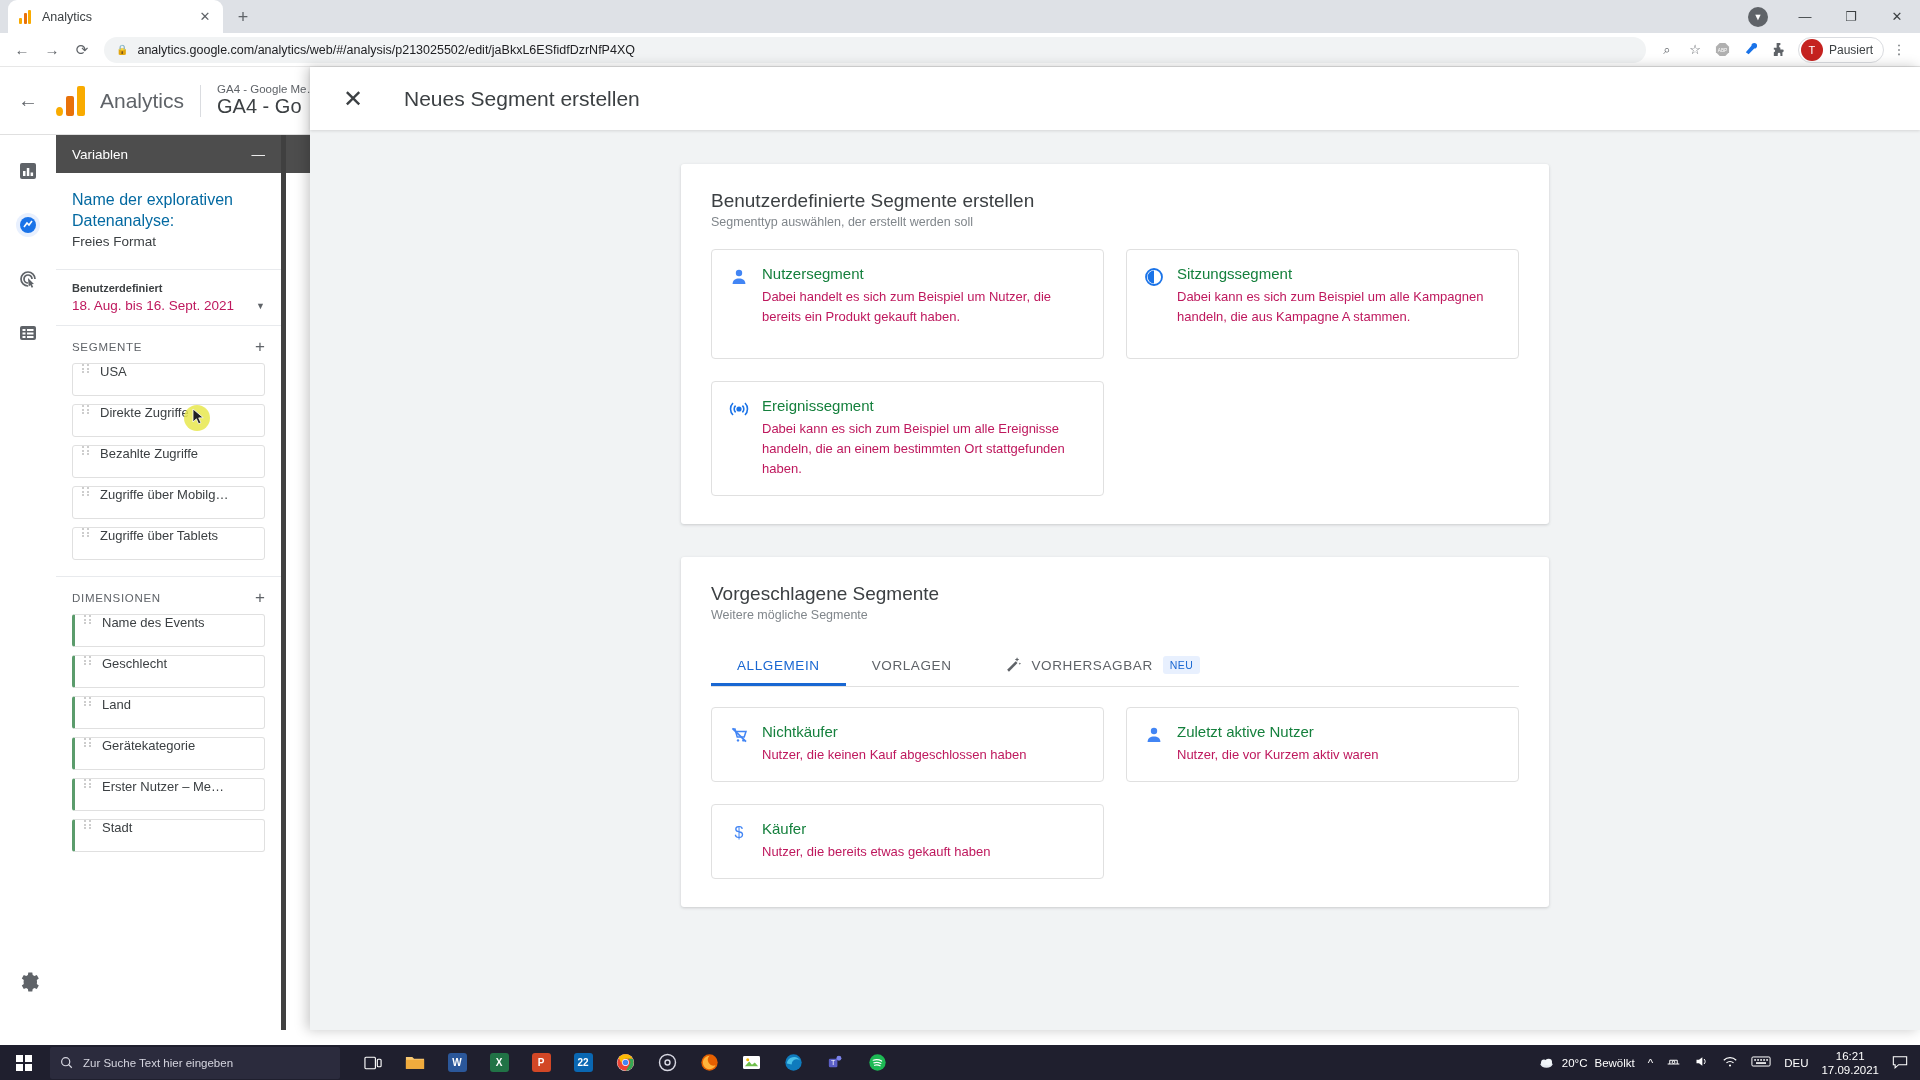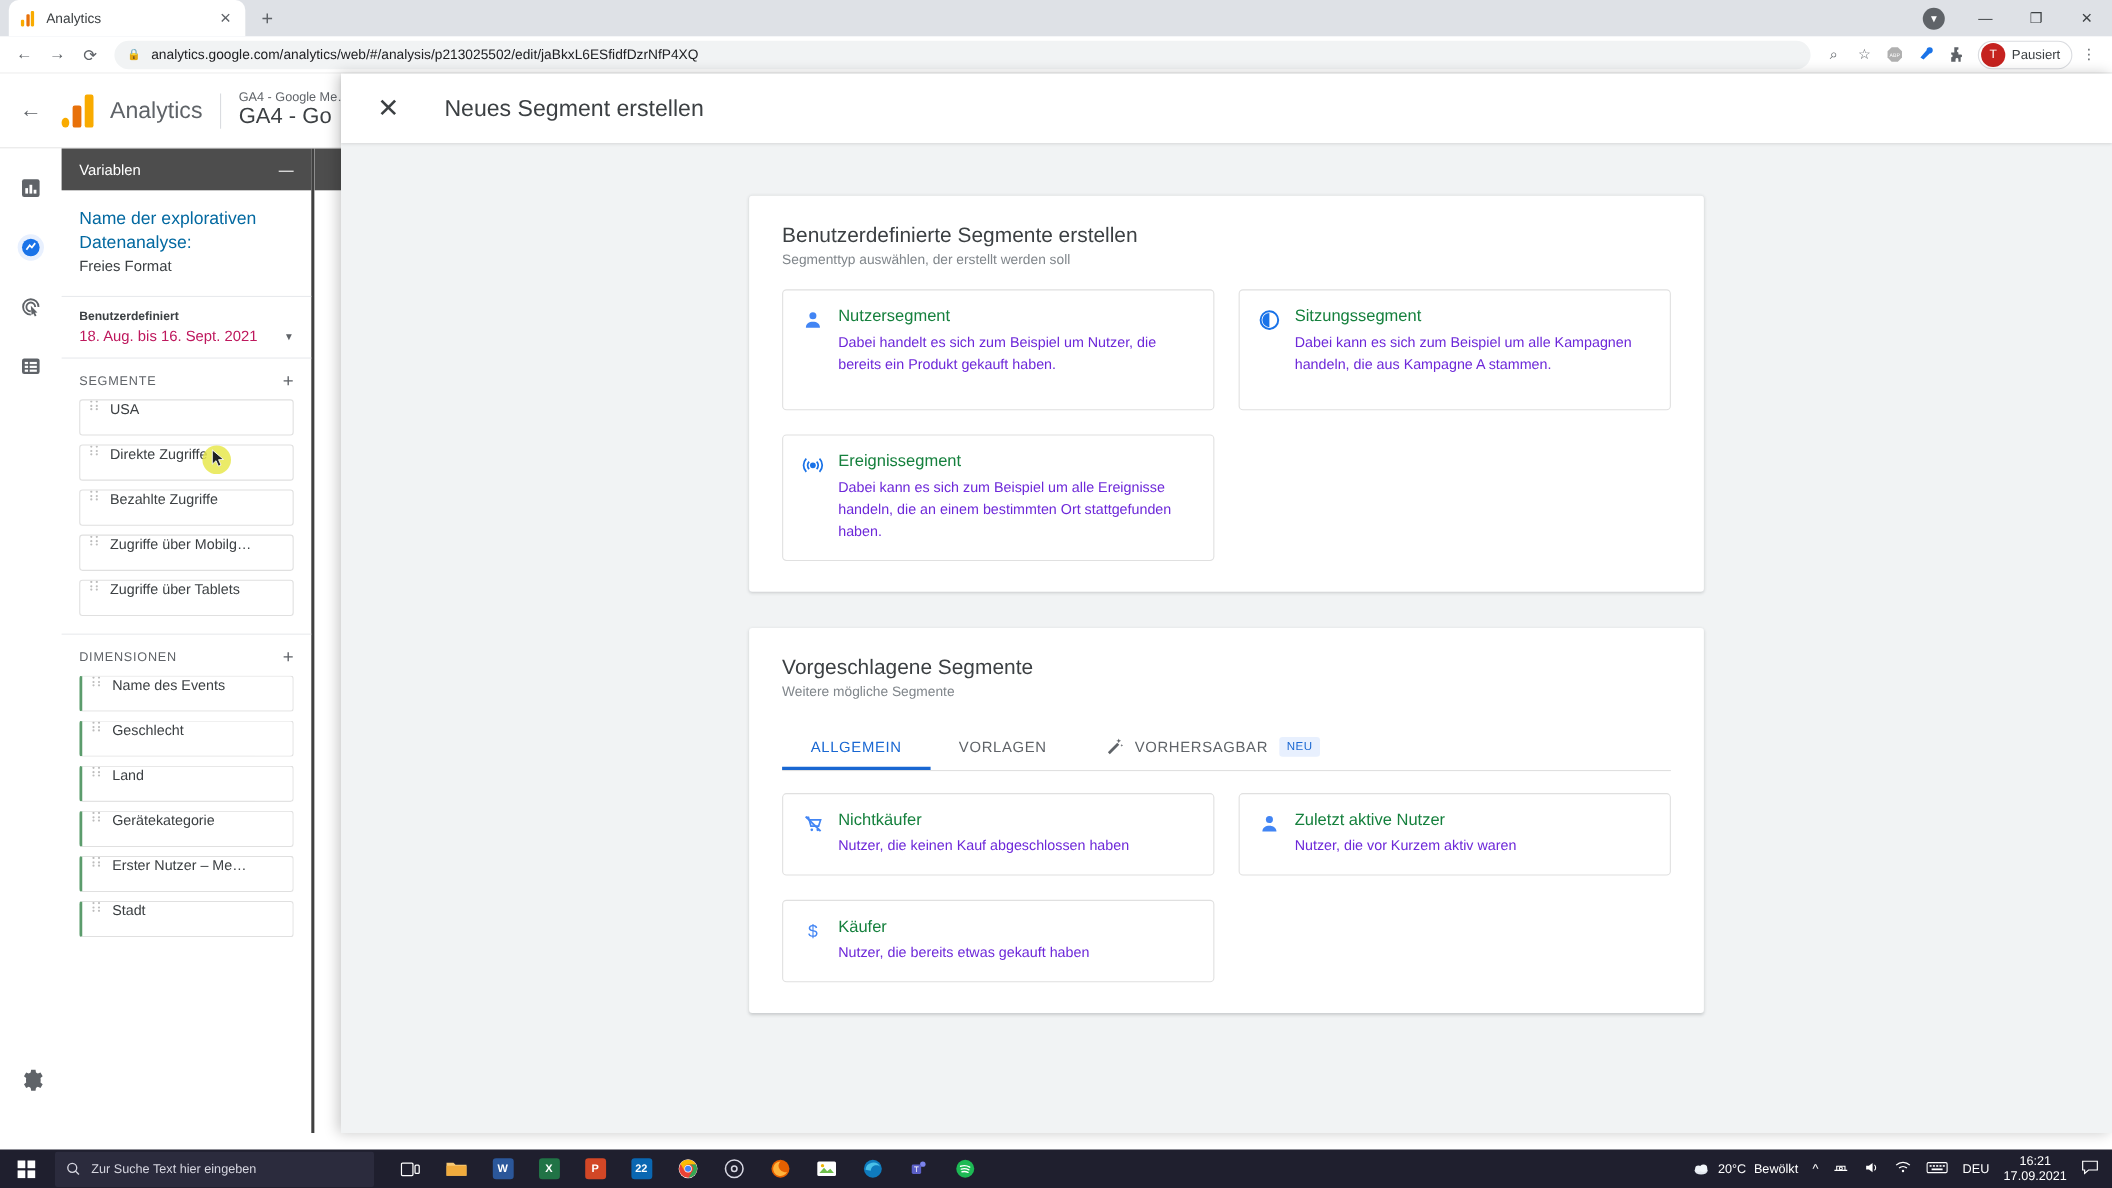--- a/index.html
+++ b/index.html
@@ -74,21 +74,21 @@
   .ga-prop-big{ font-size:20px; color:#3c4043; }
 
   .app-body{ display:flex; height:895px;}
   .icon-rail{ width:56px; background:#fff; padding-top:22px;
               display:flex; flex-direction:column; align-items:center; gap:26px;}
   .rail-icon{ width:28px;height:28px;display:flex;align-items:center;justify-content:center;
               color:#5f6368; }
   .rail-icon.active{ }
   .rail-bottom{ margin-top:auto; margin-bottom:34px;}
 
-  .var-panel{ width:230px; border-right:3px solid #404040; background:#fff;}
+  .var-panel{ width:230px; border-right:5px solid #404040; background:#fff;}
   .var-head{ height:38px; background:#4d4d4d; color:#fff; display:flex; align-items:center;
              justify-content:space-between; padding:0 16px; font-size:13.5px;}
   .var-block{ padding:16px; border-bottom:1px solid #e8eaed;}
   .var-label{ font-size:16px; color:#0369a1; line-height:21px;}
   .var-value{ font-size:13.5px; color:#3c4043; line-height:22px;}
   .date-block{ padding:12px 16px; border-bottom:1px solid #e8eaed;}
   .date-small{ font-size:11px; color:#3c4043; font-weight:bold;}
   .date-row{ display:flex; align-items:center; justify-content:space-between; margin-top:4px;}
   .date-val{ font-size:13.5px; color:#be185d;}
   .caret{ color:#5f6368; font-size:9px;}
@@ -120,35 +120,35 @@
     background:#f1f3f4; display:flex; flex-direction:column;
     box-shadow:-3px 0 12px rgba(0,0,0,.22);
   }
   .modal-head{ height:63px; background:#fff; display:flex; align-items:center; gap:38px;
                padding-left:30px; box-shadow:0 1px 3px rgba(0,0,0,.12); z-index:2;}
   .modal-close{ font-size:24px; color:#3c4043; width:26px;text-align:center; line-height:24px;}
   .modal-title{ font-size:21px; color:#3c4043;}
   .modal-scroll{ flex:1; overflow:hidden; padding:32px 0 0 0;}
 
   .card{
-    width:868px; margin:16px auto 33px; background:#fff; border-radius:3px;
+    width:868px; margin:2px auto 33px; background:#fff; border-radius:3px;
     box-shadow:0 1px 3px rgba(60,64,67,.22); padding:26px 30px 28px;
   }
   .card-title{ font-size:19px; color:#3c4043; font-weight:400;}
   .card-sub{ font-size:12.5px; color:#80868b; margin-top:3px;}
   .tile-grid{ display:flex; flex-wrap:wrap; gap:22px; margin-top:20px;}
   .tile{
     width:393px; border:1px solid #e0e0e0; border-radius:4px; padding:14px 16px 16px;
     display:flex; gap:12px; align-items:flex-start; background:#fff;
   }
   .tile.tall{ min-height:110px; }
   .tile-icon{ width:22px;height:22px; flex:none; color:#4285f4; display:flex;
               align-items:center;justify-content:center; margin-top:2px;}
   .tile-name{ font-size:15px; color:#15803d; line-height:20px;}
-  .tile-desc{ font-size:13px; color:#6d28d9; line-height:20px; margin-top:3px;}
+  .tile-desc{ font-size:13px; color:#be185d; line-height:20px; margin-top:3px;}
 
   .tabs{ display:flex; align-items:center; gap:0; margin-top:22px; border-bottom:1px solid #e0e0e0;}
   .tab-item{ padding:0 26px; height:42px; display:flex; align-items:center; gap:10px;
              font-size:13.5px; letter-spacing:.6px; color:#5f6368;}
   .tab-item.active{ color:#1967d2; box-shadow: inset 0 -3px 0 #1967d2;}
   .badge-neu{ background:#e8f0fe; color:#1967d2; font-size:10.5px; letter-spacing:.5px;
               padding:3px 7px; border-radius:3px;}
 
   
   .taskbar{

